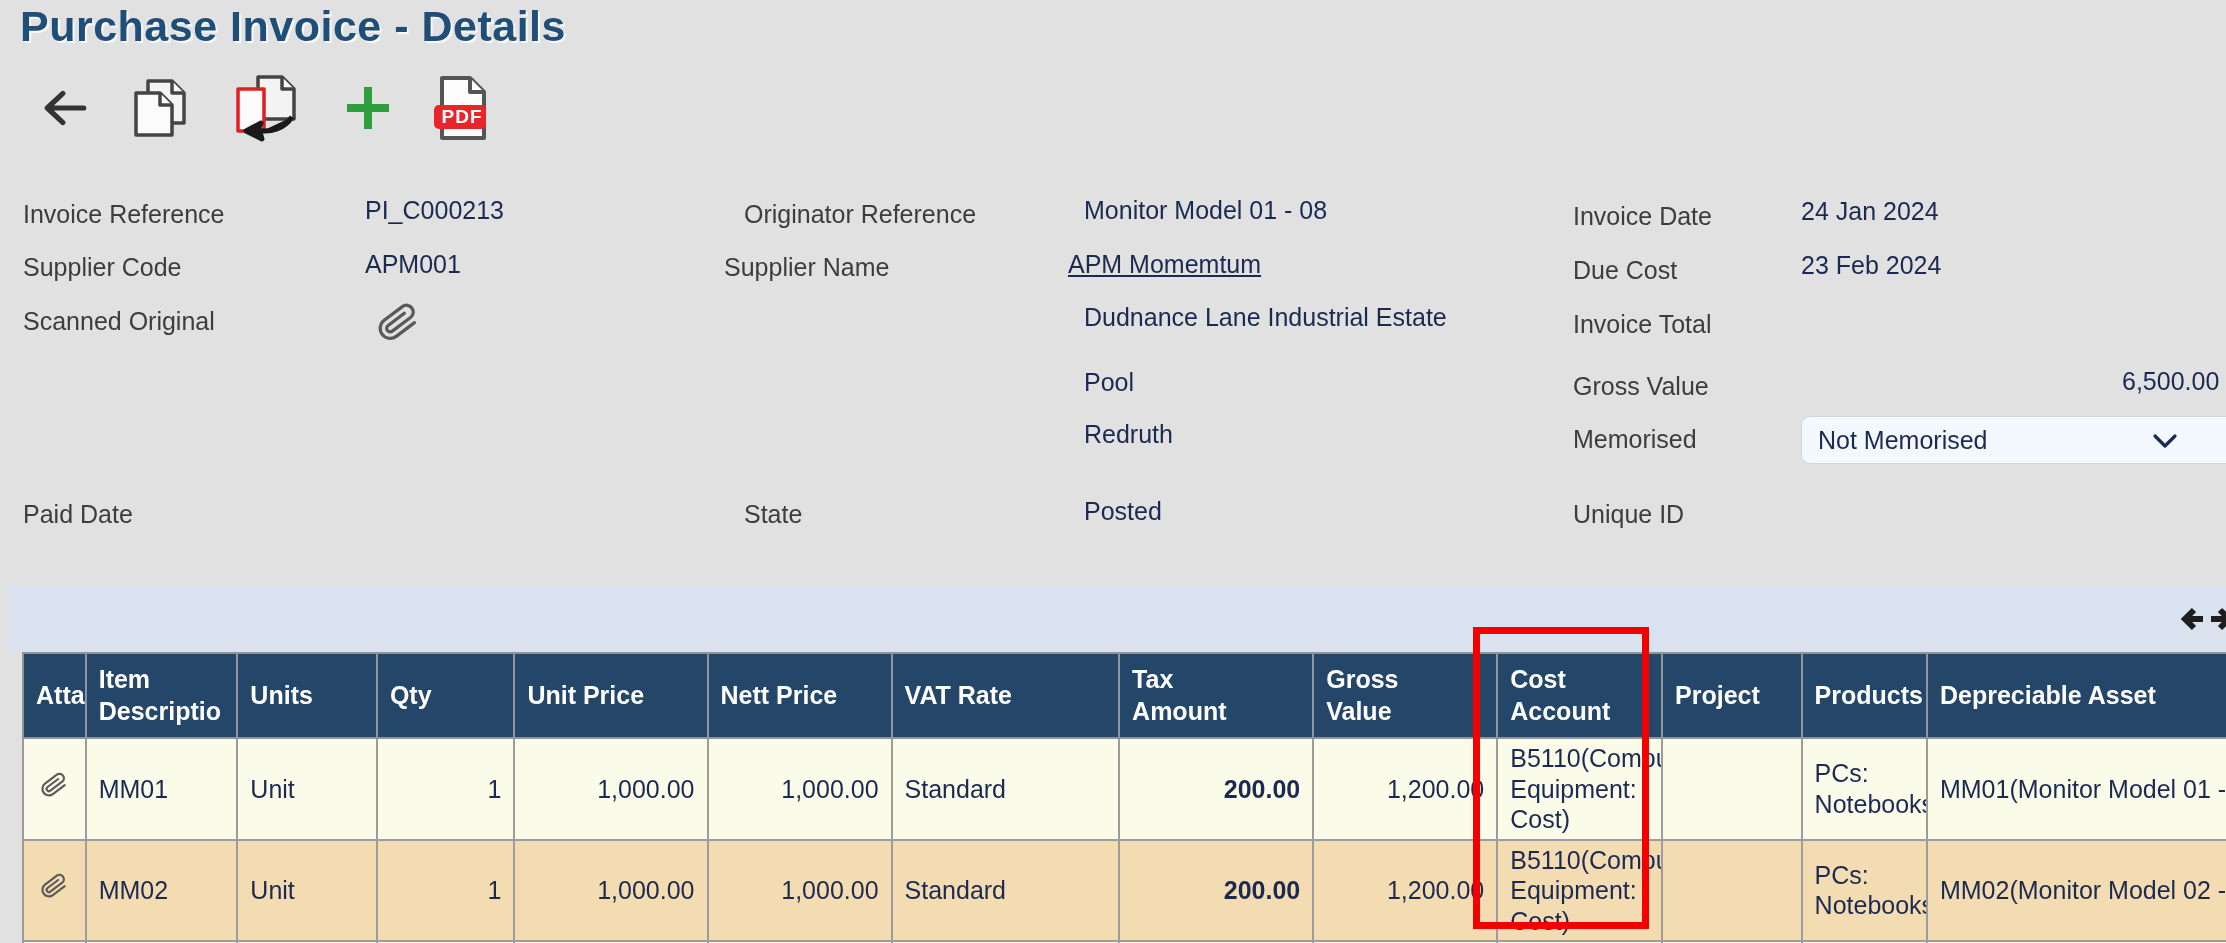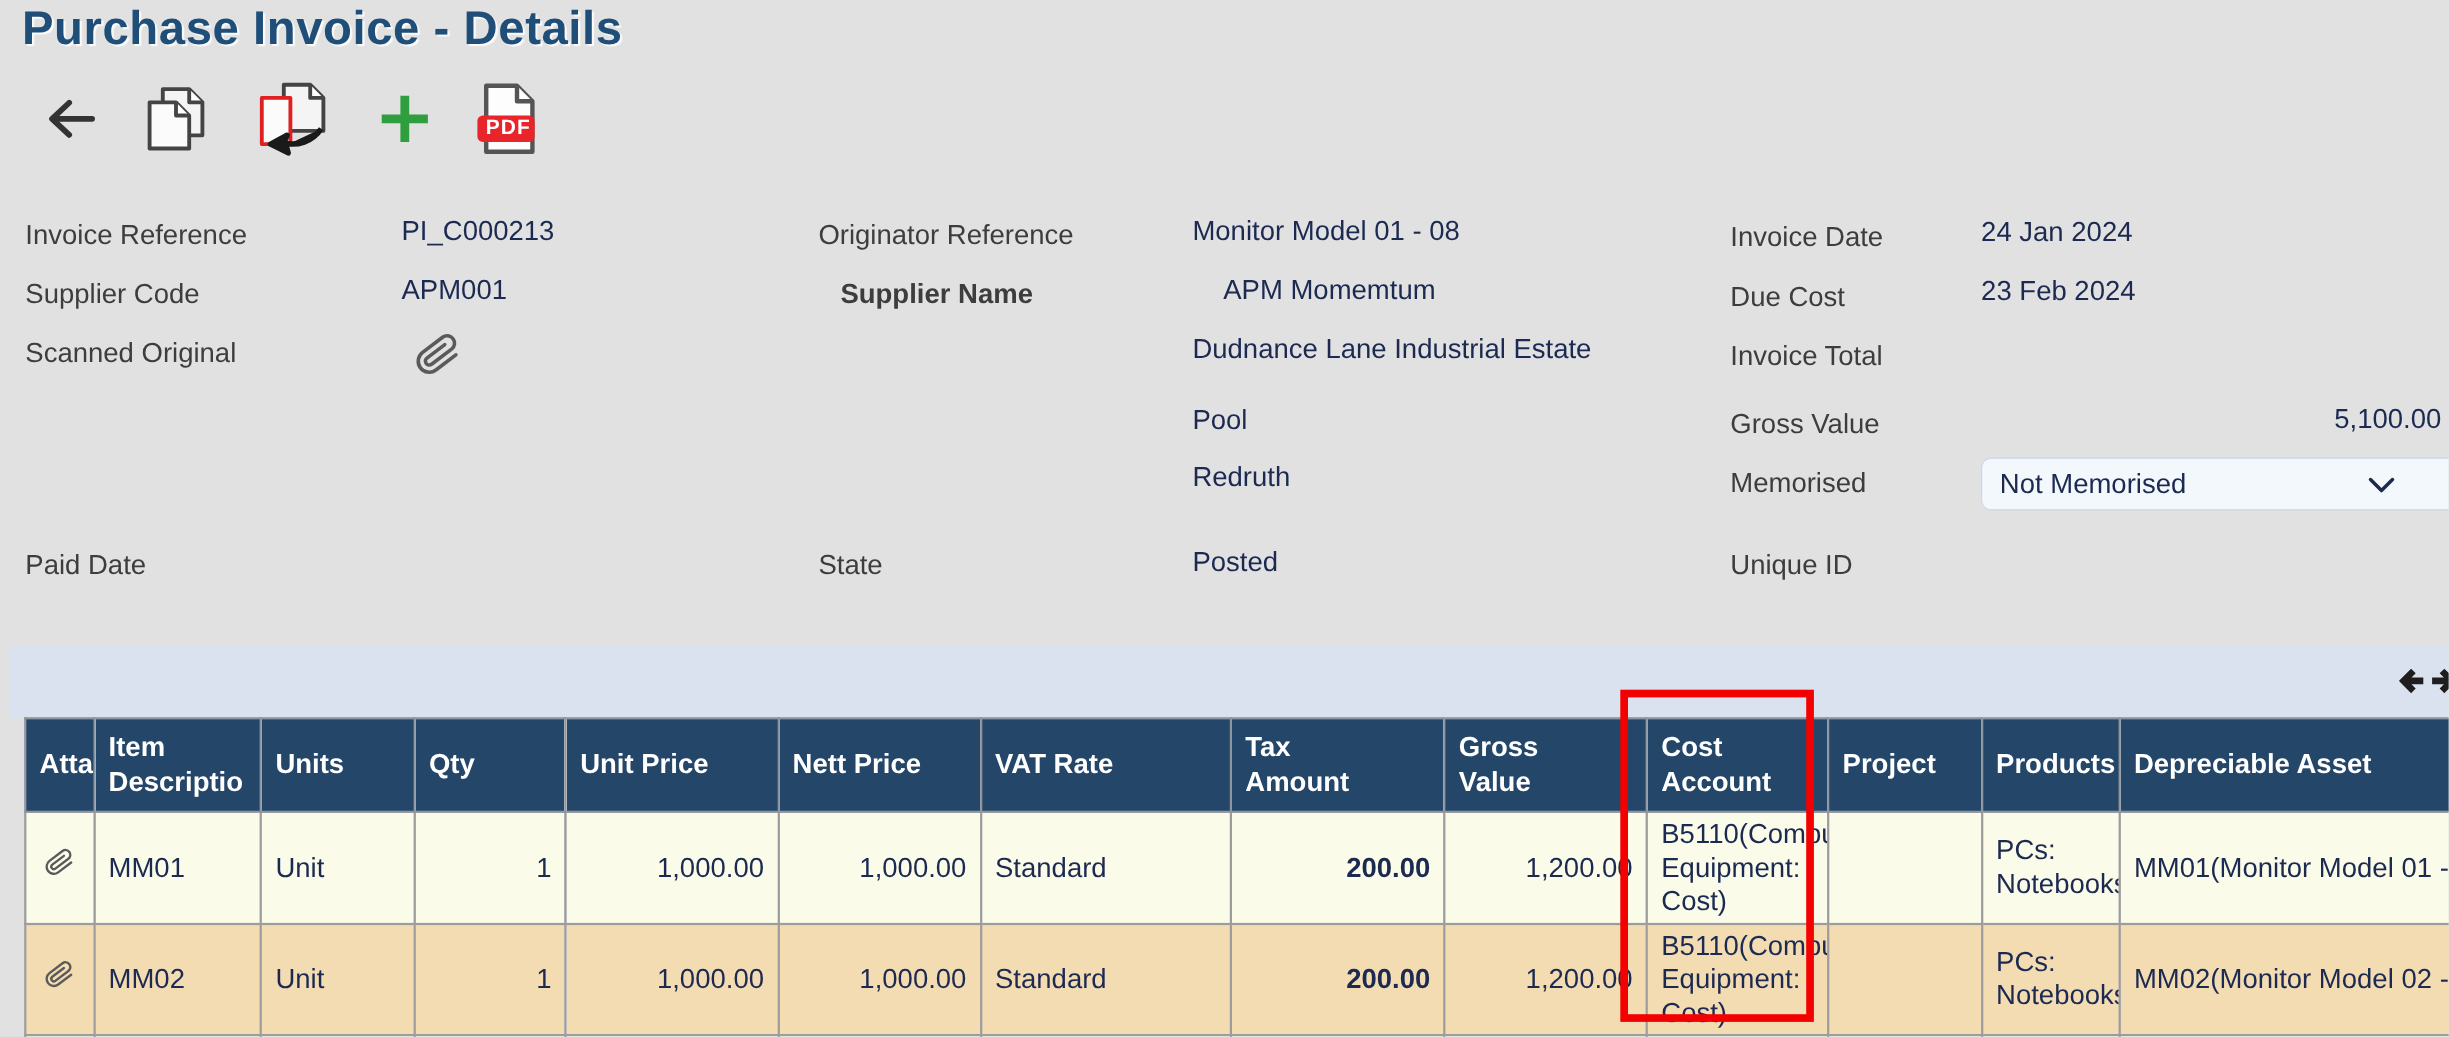--- a/index.html
+++ b/index.html
@@ -106,35 +106,35 @@
 <div class="abs flabel" style="left:23px;top:307px;">Scanned Original</div>
 <div class="abs" style="left:375px;top:296px;">
   <svg width="46" height="56" viewBox="0 0 24 28" style="transform:rotate(8deg);">
     <path d="M20.4 12.1 L12 20.5 a5.2 5.2 0 0 1-7.4-7.4 L13 4.7 a3.5 3.5 0 0 1 5 5 l-8.4 8.4 a1.8 1.8 0 0 1-2.6-2.6 L14.5 8" fill="none" stroke="#5a5a5a" stroke-width="1.7" stroke-linecap="round"></path>
   </svg>
 </div>
 <div class="abs flabel" style="left:23px;top:500px;">Paid Date</div>
 
 <div class="abs flabel" style="left:744px;top:200px;">Originator Reference</div>
 <div class="abs fvalue" style="left:1084px;top:196px;">Monitor Model 01 - 08</div>
-<div class="abs flabel" style="left:764px;top:253px;font-weight:bold;">Supplier Name</div>
-<div class="abs fvalue" style="left:1112px;top:250px;">APM Momemtum</div>
+<div class="abs flabel" style="left:724px;top:253px;">Supplier Name</div>
+<div class="abs fvalue" style="left:1068px;top:250px;text-decoration:underline;">APM Momemtum</div>
 <div class="abs fvalue" style="left:1084px;top:303px;">Dudnance Lane Industrial Estate</div>
 <div class="abs fvalue" style="left:1084px;top:368px;">Pool</div>
 <div class="abs fvalue" style="left:1084px;top:420px;">Redruth</div>
 <div class="abs flabel" style="left:744px;top:500px;">State</div>
 <div class="abs fvalue" style="left:1084px;top:497px;">Posted</div>
 
 <div class="abs flabel" style="left:1573px;top:202px;">Invoice Date</div>
 <div class="abs fvalue" style="left:1801px;top:197px;">24 Jan 2024</div>
 <div class="abs flabel" style="left:1573px;top:256px;">Due Cost</div>
 <div class="abs fvalue" style="left:1801px;top:251px;">23 Feb 2024</div>
 <div class="abs flabel" style="left:1573px;top:310px;">Invoice Total</div>
 <div class="abs flabel" style="left:1573px;top:372px;">Gross Value</div>
-<div class="abs fvalue" style="left:2122px;top:367px;">5,100.00</div>
+<div class="abs fvalue" style="left:2122px;top:367px;">6,500.00</div>
 <div class="abs flabel" style="left:1573px;top:425px;">Memorised</div>
 <div class="abs dropdown">
   <span class="fvalue">Not Memorised</span>
   <svg width="26" height="18" viewBox="0 0 26 18">
       <path d="M3 4 L13 14 L23 4" stroke="#1c2a52" stroke-width="3.2" fill="none" stroke-linecap="round" stroke-linejoin="round"></path>
     </svg>
 </div>
 <div class="abs flabel" style="left:1573px;top:500px;">Unique ID</div>
 
 <div class="abs band"></div>

